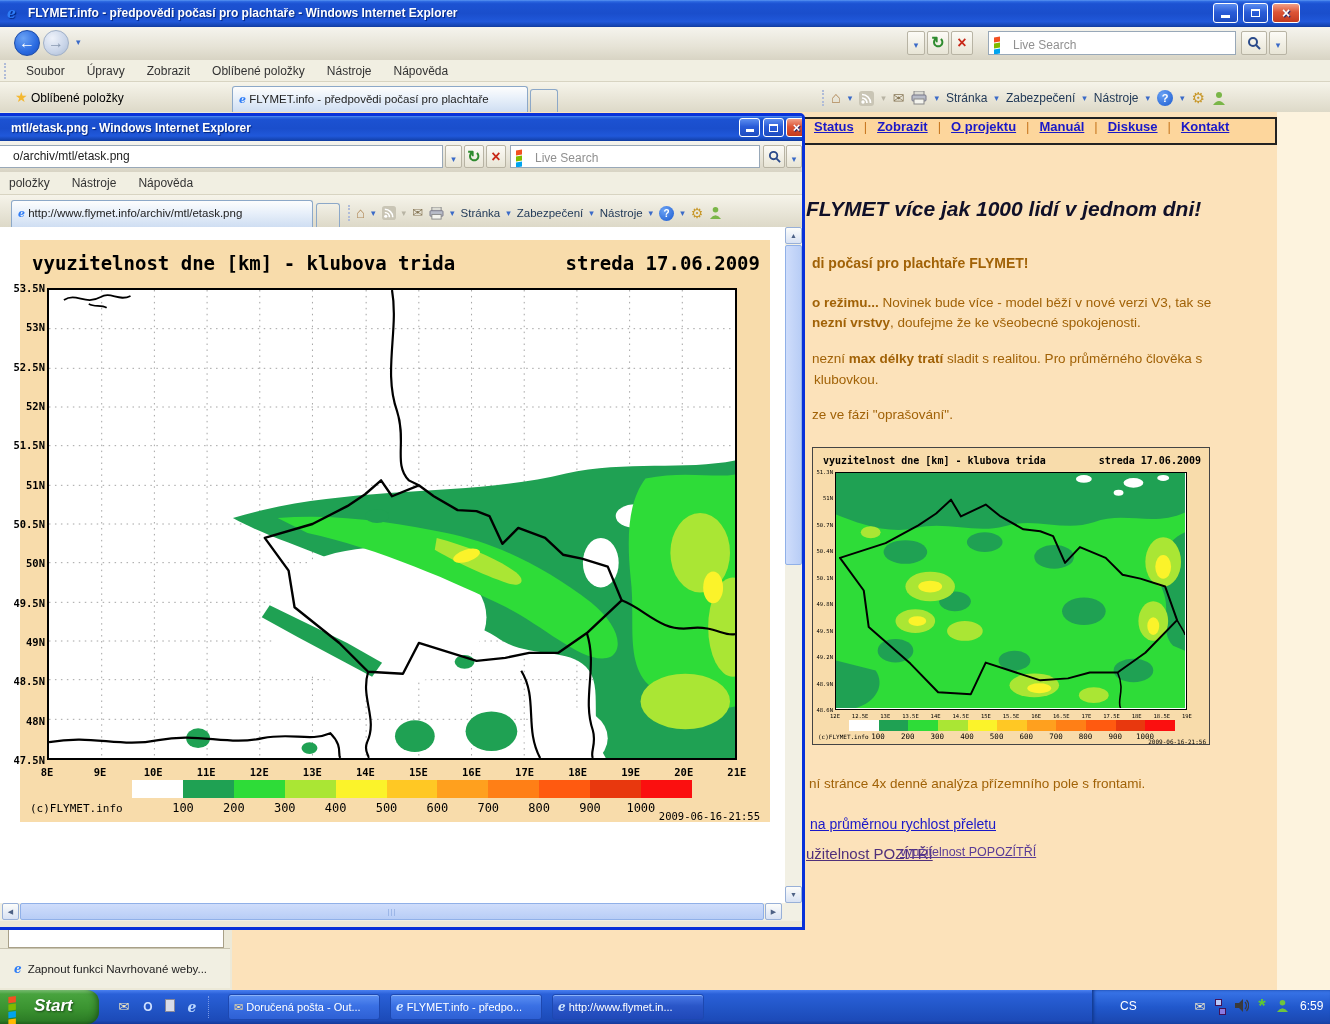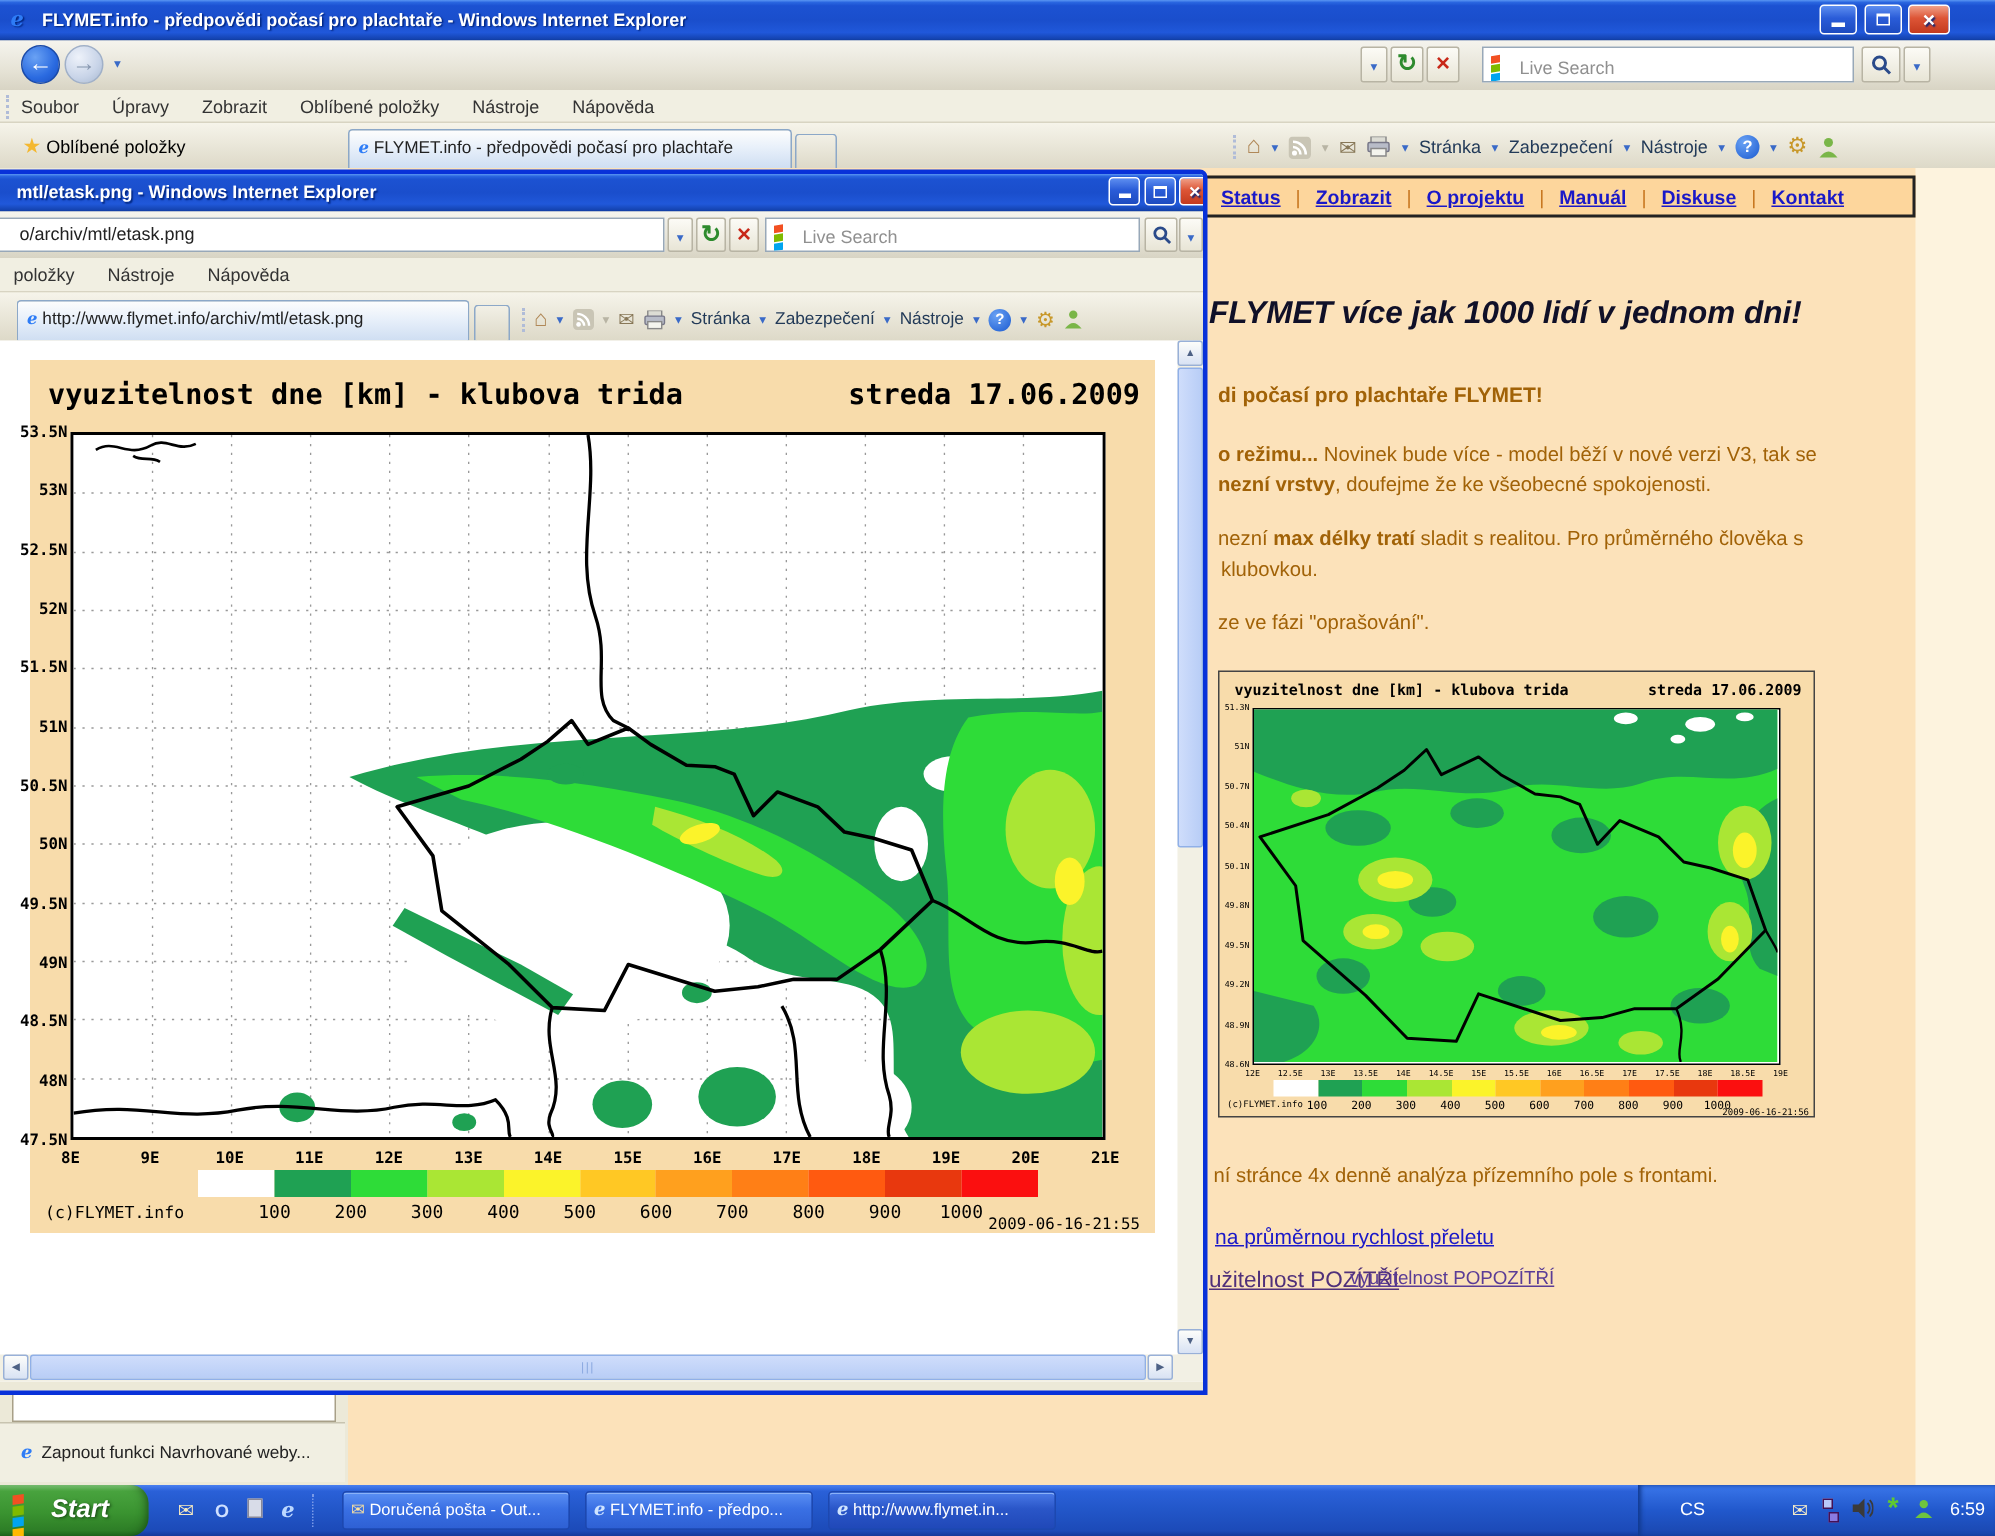--- a/index.html
+++ b/index.html
@@ -91,21 +91,21 @@
       </div>
       <span class="abs smallbtn" style="left:1241px;top:4px;width:26px;height:24px">
         <svg width="14" height="14" viewBox="0 0 14 14" style="margin-top:4px">
             <circle cx="6" cy="6" r="4" fill="none" stroke="#2a4a8a" stroke-width="2"></circle>
             <line x1="9" y1="9" x2="13" y2="13" stroke="#2a4a8a" stroke-width="2"></line>
           </svg>
       </span>
       <span class="abs smallbtn" style="left:1269px;top:4px;width:18px;height:24px;line-height:22px"><span class="chv">▾</span></span>
     </div>
 
-    <div class="abs menurow" style="left:0;top:60px;width:1330px;height:22px;line-height:22px;padding-left:14px">
+    <div class="abs menurow" style="left:0;top:60px;width:1330px;height:22px;line-height:22px;padding-left:26px">
       <span class="abs dotgrip" style="left:4px;top:0;height:16px;margin-top:3px"></span>
       <span><span>Soubor</span><span>Úpravy</span><span>Zobrazit</span><span>Oblíbené položky</span><span>Nástroje</span><span>Nápověda</span></span>
     </div>
 
     <div class="abs tabrow" style="left:0;top:82px;width:1330px;height:30px">
       <span class="abs smallbtn" style="left:6px;top:3px;height:24px;line-height:22px;padding:0 8px;font-size:12px;background:transparent;border-color:transparent">
         <span class="star">★</span> <span>Oblíbené položky</span>
       </span>
       <div class="abs tab" style="left:232px;top:4px;width:296px;height:26px;line-height:24px;padding:0 6px">
         <span class="ie" style="font-size:11px">e</span> <span>FLYMET.info - předpovědi počasí pro plachtaře</span>
@@ -150,21 +150,21 @@
       <div class="abs" style="left:8px;top:8px;width:216px;height:828px;background:#fff;border:1px solid #a8a088"></div>
       <div class="abs" style="left:0;top:836px;width:230px;height:40px;background:#f1efe2;border-top:1px solid #c8c4b0;line-height:40px;font-size:11.5px;color:#222;white-space:nowrap">
         <span class="ie" style="margin:0 6px 0 14px;font-size:12px">e</span><span>Zapnout funkci Navrhované weby...</span>
       </div>
     </div>
 
     <div class="abs" style="left:232px;top:112px;width:1098px;height:878px;background:#fce2ba">
       <div class="abs" style="left:1045px;top:0;width:53px;height:878px;background:#fdf3de"></div>
 
       <div class="abs" style="left:6px;top:5px;width:1039px;height:28px;border:2px solid #222;background:#fdd69c">
-        <div class="navlinks" style="position:absolute;left:574px;top:0;height:24px;align-items:center">
+        <div class="navlinks" style="position:absolute;left:574px;top:0;height:24px;align-items:flex-start">
             <b>Status</b>
             <b>Zobrazit</b>
             <b>O projektu</b>
             <b>Manuál</b>
             <b>Diskuse</b>
             <b>Kontakt</b>
           </div>
       </div>
 
       <div class="abs" style="left:574px;top:85px;font-size:21px;font-weight:bold;font-style:italic;color:#101028;white-space:nowrap">FLYMET více jak 1000 lidí v jednom dni!</div>

